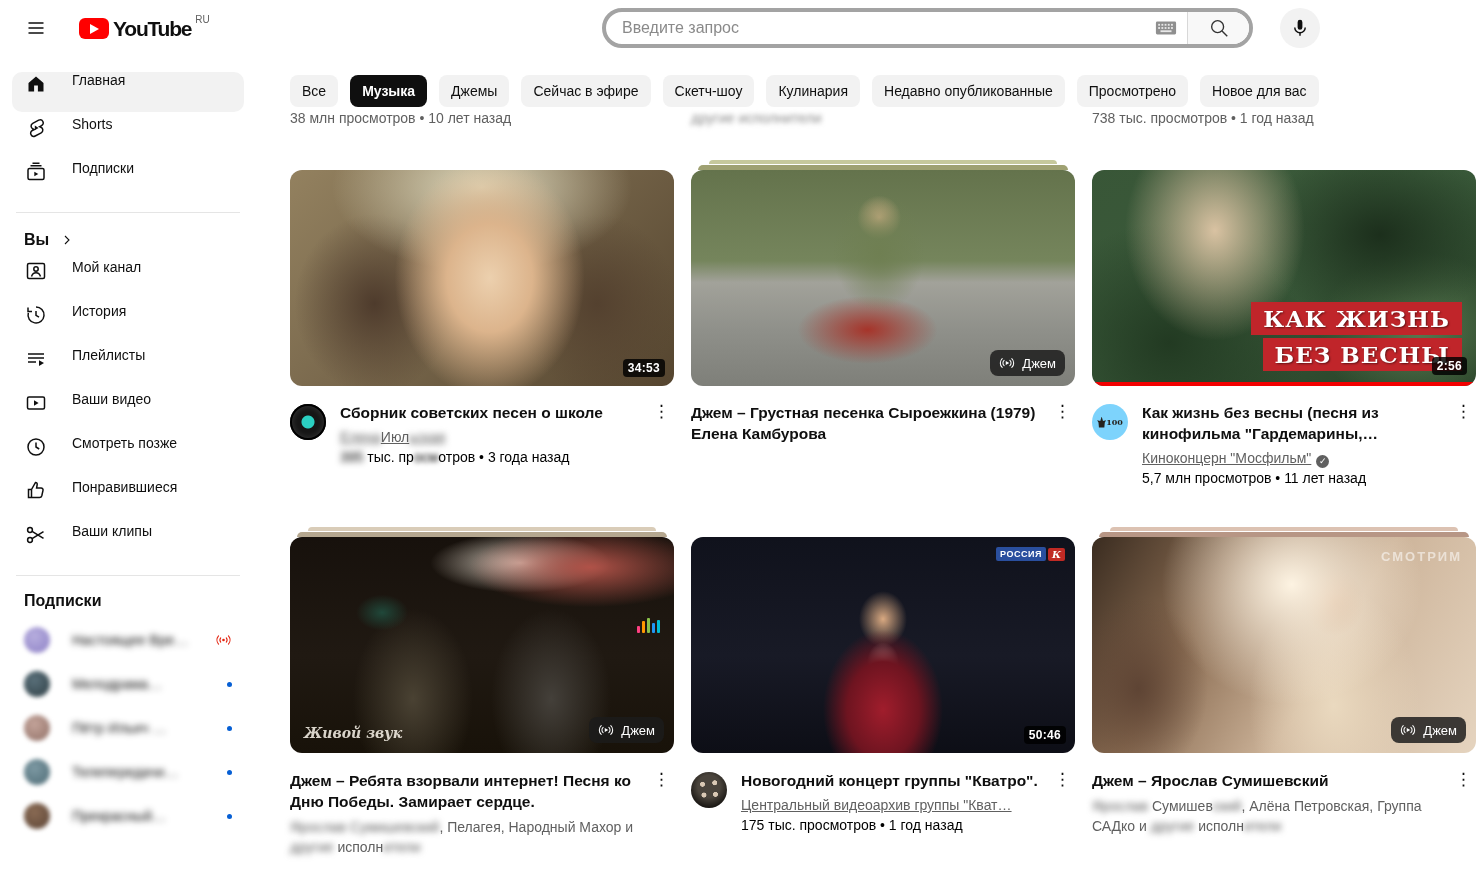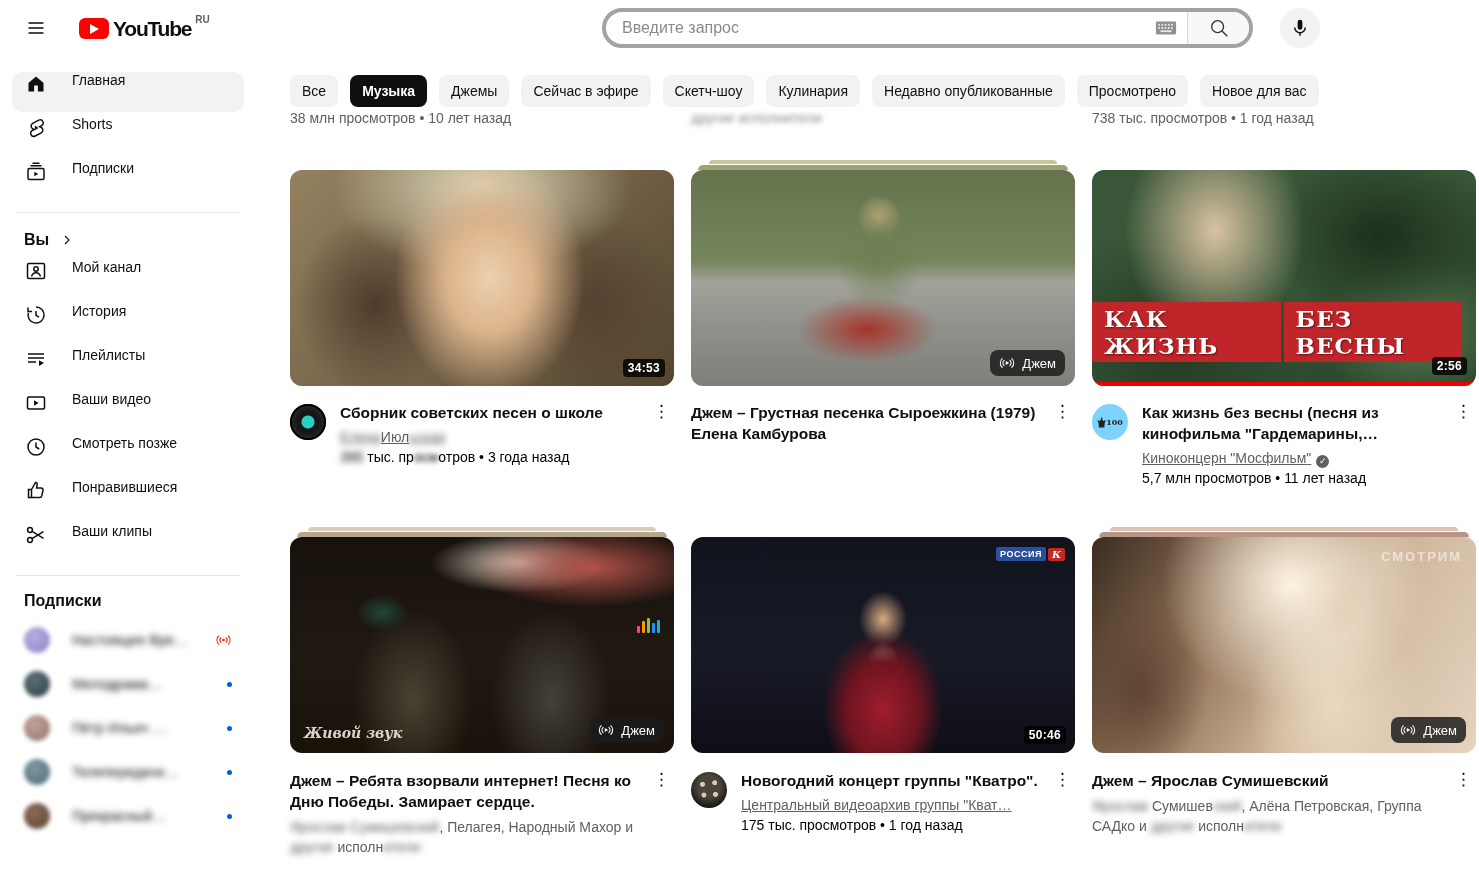--- a/index.html
+++ b/index.html
@@ -11,21 +11,21 @@
 
   
   .header{position:absolute;top:0;left:0;width:1479px;height:56px;background:#fff;z-index:60;}
   .hamburger{position:absolute;left:16px;top:8px;width:40px;height:40px;border:none;background:none;
              border-radius:50%;display:flex;align-items:center;justify-content:center;cursor:pointer;}
   .logo{position:absolute;left:79px;top:14px;display:flex;align-items:flex-start;cursor:pointer;}
   .logo-badge{width:30px;height:21px;background:#ff0000;border-radius:6px;position:relative;margin-top:4px;}
   .logo-badge::after{content:"";position:absolute;left:11px;top:5.5px;border-left:9px solid #fff;
                      border-top:5px solid transparent;border-bottom:5px solid transparent;}
   .logo-text{font-size:21px;font-weight:700;letter-spacing:-1.2px;margin-left:4px;margin-top:3px;}
-  .logo-region{font-size:10px;color:#606060;margin-left:4px;margin-top:0;font-weight:bold;}
+  .logo-region{font-size:10px;color:#606060;margin-left:4px;margin-top:0;}
   .searchwrap{position:absolute;left:602px;top:8px;display:flex;align-items:center;}
   .searchpill{width:651px;height:40px;border:4px solid #a3a3a3;border-radius:24px;display:flex;
               align-items:center;overflow:hidden;background:#fff;box-sizing:border-box;}
   .searchpill input{flex:1;border:none;outline:none;font-size:16px;padding:0 0 0 16px;color:#0f0f0f;
                     background:transparent;font-family:inherit;}
   .searchpill input::placeholder{color:#8a8a8a;}
   .kb-btn{border:none;background:none;padding:0 10px;cursor:pointer;display:flex;align-items:center;}
   .search-btn{width:62px;height:40px;background:#f8f8f8;border:none;border-left:1px solid #d8d8d8;
               display:flex;align-items:center;justify-content:center;cursor:pointer;}
   .mic-btn{width:40px;height:40px;border-radius:50%;background:#f2f2f2;border:none;margin-left:27px;
@@ -72,21 +72,21 @@
   .stack .s2{height:5px;margin:1px 7px 0;border-radius:8px 8px 0 0;}
   .st-olive .s1{background:#c6c89c;} .st-olive .s2{background:#9fa172;}
   .st-tan .s1{background:#d9ccb8;} .st-tan .s2{background:#b5a78f;}
   .st-rose .s1{background:#dcc2b2;} .st-rose .s2{background:#b79685;}
 
   .dur{position:absolute;right:9px;bottom:9px;background:rgba(0,0,0,.82);color:#fff;font-size:12px;
        font-weight:700;padding:2px 5px;border-radius:4px;letter-spacing:.3px;}
   .jam{position:absolute;right:10px;bottom:10px;display:flex;align-items:center;gap:7px;
        background:rgba(28,28,28,.84);color:#fff;font-size:13px;font-weight:500;padding:5px 9px;border-radius:8px;}
   .progress{position:absolute;left:0;right:0;bottom:0;height:4px;background:#f20000;}
-  .banner-box{position:absolute;right:14px;top:132px;display:flex;align-items:flex-end;gap:3px;}
+  .banner-box{position:absolute;right:14px;top:132px;display:flex;flex-direction:column;align-items:flex-end;gap:3px;}
   .banner{background:#c0252a;color:#fff;font-family:"DejaVu Serif","Liberation Serif",serif;font-weight:700;
           font-size:23px;letter-spacing:1px;padding:3px 12px;text-shadow:1px 1px 2px rgba(0,0,0,.5);}
   .wm-zhivoy{position:absolute;left:14px;bottom:12px;color:#efe9df;font-family:"DejaVu Serif","Liberation Serif",serif;
              font-style:italic;font-weight:700;font-size:14px;opacity:.9;}
   .wm-smotrim{position:absolute;right:14px;top:12px;color:#fff;opacity:.55;font-size:13px;font-weight:700;
               letter-spacing:2px;filter:blur(.5px);}
   .ru-k{position:absolute;right:10px;top:10px;display:flex;align-items:center;gap:2px;}
   .ru-k .r{background:#2a4f9e;color:#fff;font-size:9px;font-weight:700;padding:2px 4px;border-radius:2px;letter-spacing:.5px;}
   .ru-k .k{background:#c02a24;color:#fff;font-size:10px;font-weight:700;padding:1px 4px;border-radius:2px;
            font-family:"DejaVu Serif","Liberation Serif",serif;font-style:italic;}

